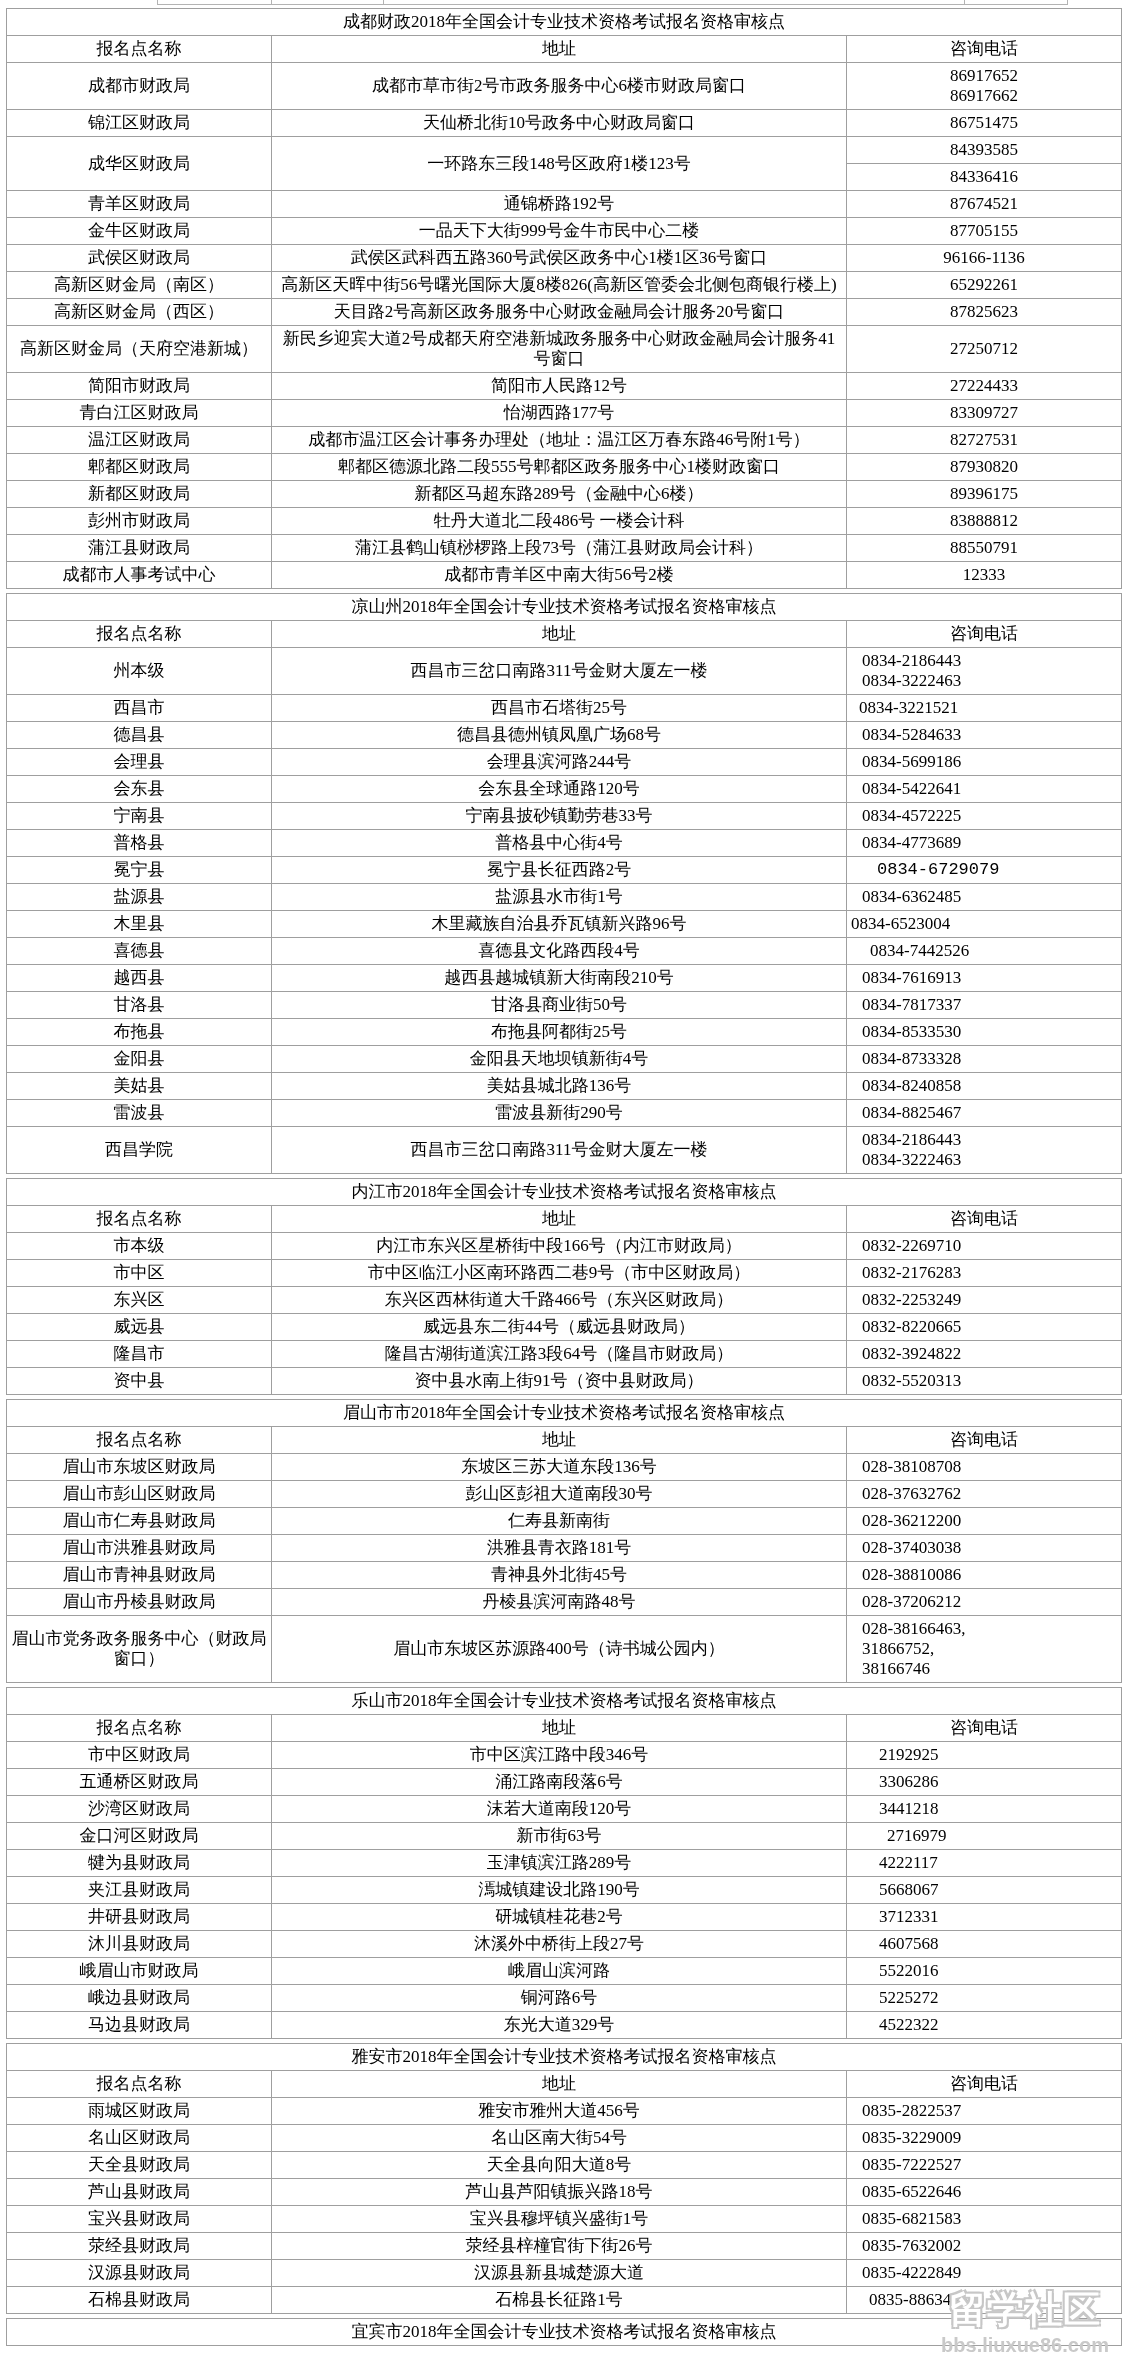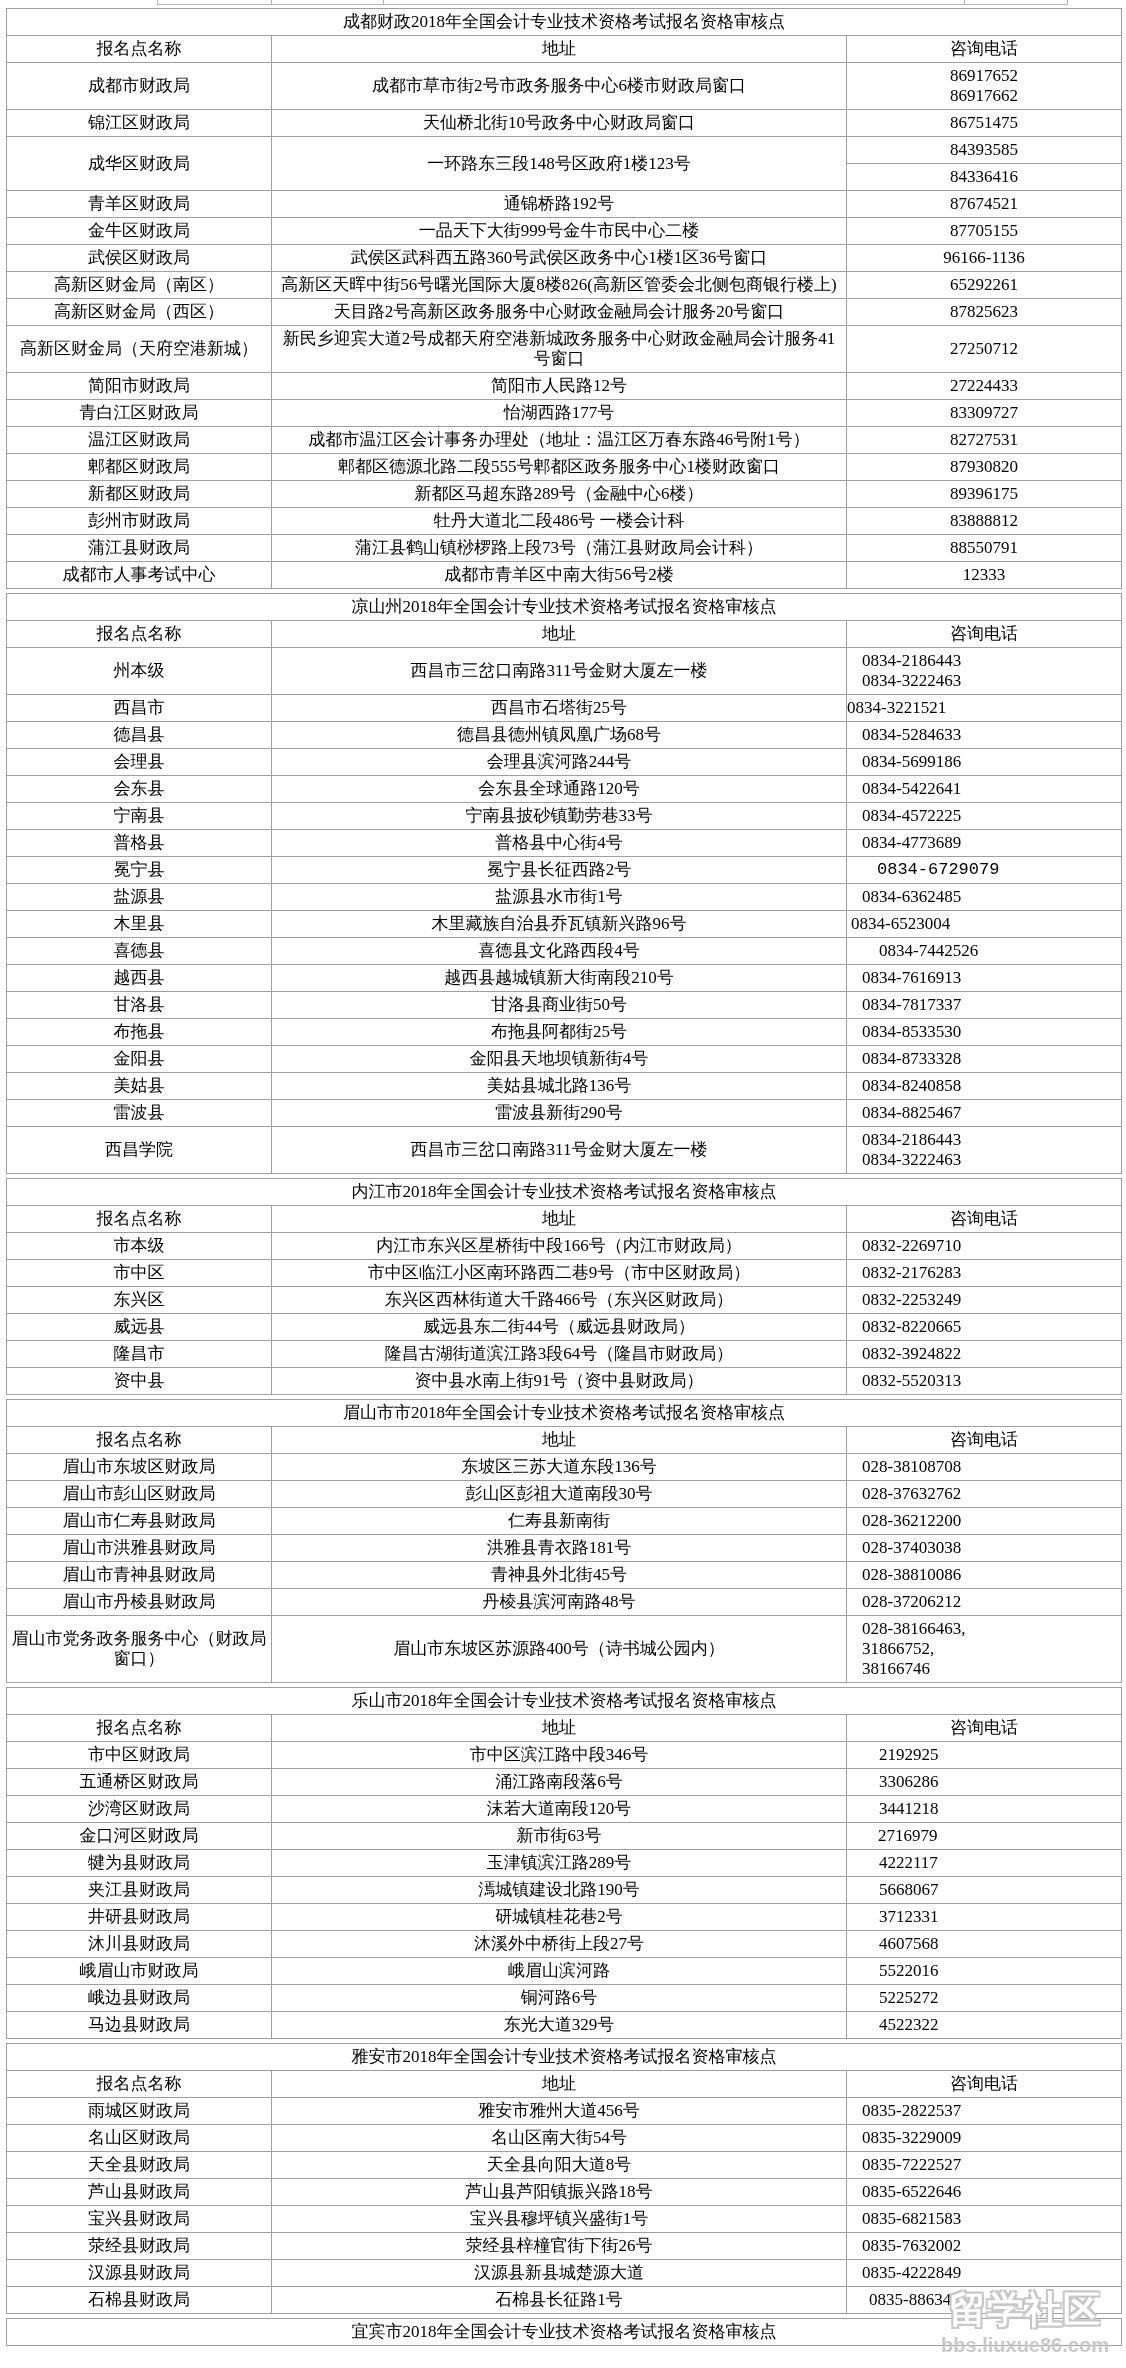--- a/index.html
+++ b/index.html
@@ -234,21 +234,21 @@
             <td>州本级</td>
             <td>西昌市三岔口南路311号金财大厦左一楼</td>
             <td class="phone-cell align-left" style="padding-left: 15px;">
               <span class="pline">0834-2186443</span>
               <span class="pline">0834-3222463</span>
             </td>
           </tr>
           <tr>
             <td>西昌市</td>
             <td>西昌市石塔街25号</td>
-            <td class="phone-cell align-left" style="padding-left: 0;">
+            <td class="phone-cell align-left" style="padding-left: 12px;">
               <span class="pline">0834-3221521</span>
             </td>
           </tr>
           <tr>
             <td>德昌县</td>
             <td>德昌县德州镇凤凰广场68号</td>
             <td class="phone-cell align-left" style="padding-left: 15px;">
               <span class="pline">0834-5284633</span>
             </td>
           </tr>
@@ -297,21 +297,21 @@
           <tr>
             <td>木里县</td>
             <td>木里藏族自治县乔瓦镇新兴路96号</td>
             <td class="phone-cell align-left" style="">
               <span class="pline">0834-6523004</span>
             </td>
           </tr>
           <tr>
             <td>喜德县</td>
             <td>喜德县文化路西段4号</td>
-            <td class="phone-cell align-left" style="padding-left: 32px;">
+            <td class="phone-cell align-left" style="padding-left: 23px;">
               <span class="pline">0834-7442526</span>
             </td>
           </tr>
           <tr>
             <td>越西县</td>
             <td>越西县越城镇新大街南段210号</td>
             <td class="phone-cell align-left" style="padding-left: 15px;">
               <span class="pline">0834-7616913</span>
             </td>
           </tr>
@@ -519,21 +519,21 @@
           <tr>
             <td>沙湾区财政局</td>
             <td>沫若大道南段120号</td>
             <td class="phone-cell align-left" style="padding-left: 32px;">
               <span class="pline">3441218</span>
             </td>
           </tr>
           <tr>
             <td>金口河区财政局</td>
             <td>新市街63号</td>
-            <td class="phone-cell align-left" style="padding-left: 31px;">
+            <td class="phone-cell align-left" style="padding-left: 40px;">
               <span class="pline">2716979</span>
             </td>
           </tr>
           <tr>
             <td>犍为县财政局</td>
             <td>玉津镇滨江路289号</td>
             <td class="phone-cell align-left" style="padding-left: 32px;">
               <span class="pline">4222117</span>
             </td>
           </tr>

